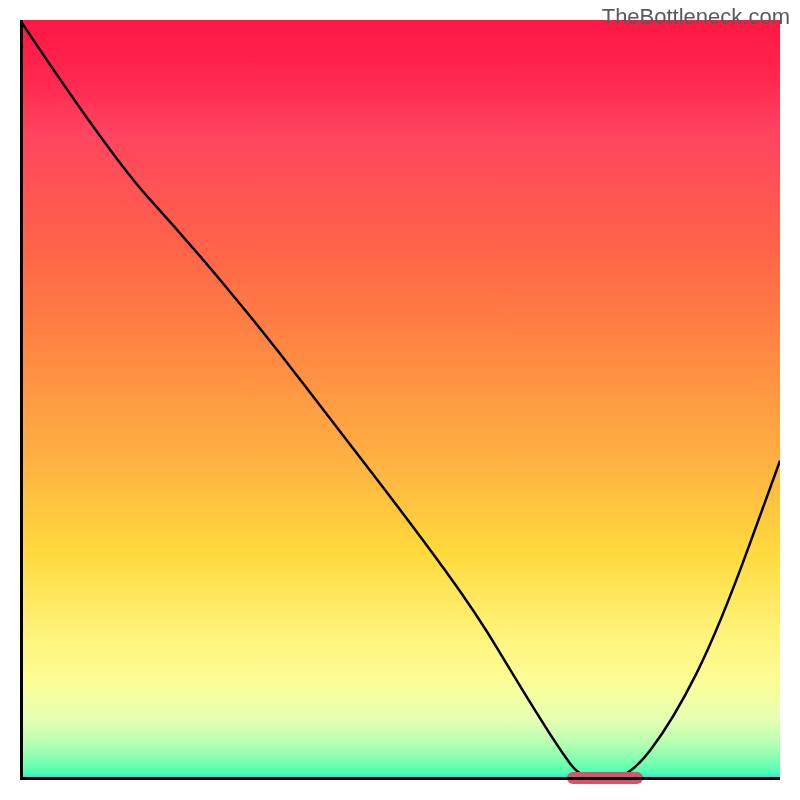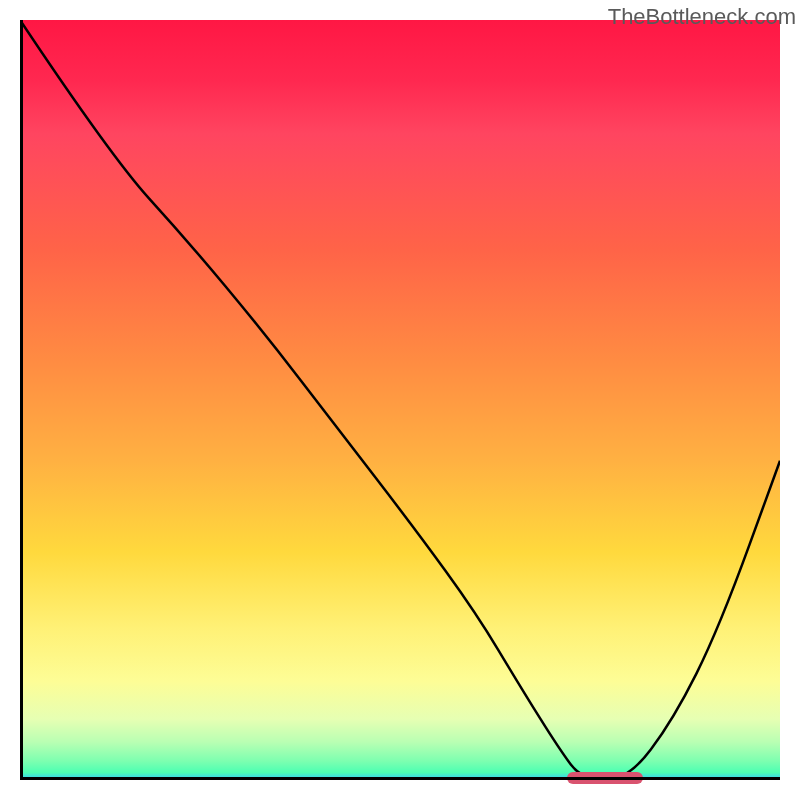--- a/index.html
+++ b/index.html
@@ -5,21 +5,21 @@
   * { margin: 0; padding: 0; box-sizing: border-box; }
   html, body { width: 800px; height: 800px; overflow: hidden; background: #fff; }
   .chart-container {
     position: relative;
     width: 800px;
     height: 800px;
   }
   .watermark {
     position: absolute;
     top: 4px;
-    right: 4px;
+    right: 10px;
     font-family: Arial, sans-serif;
     font-size: 22px;
     color: #5a5a5a;
     z-index: 10;
   }
   .plot-area {
     position: absolute;
     left: 20px;
     top: 20px;
     width: 760px;

